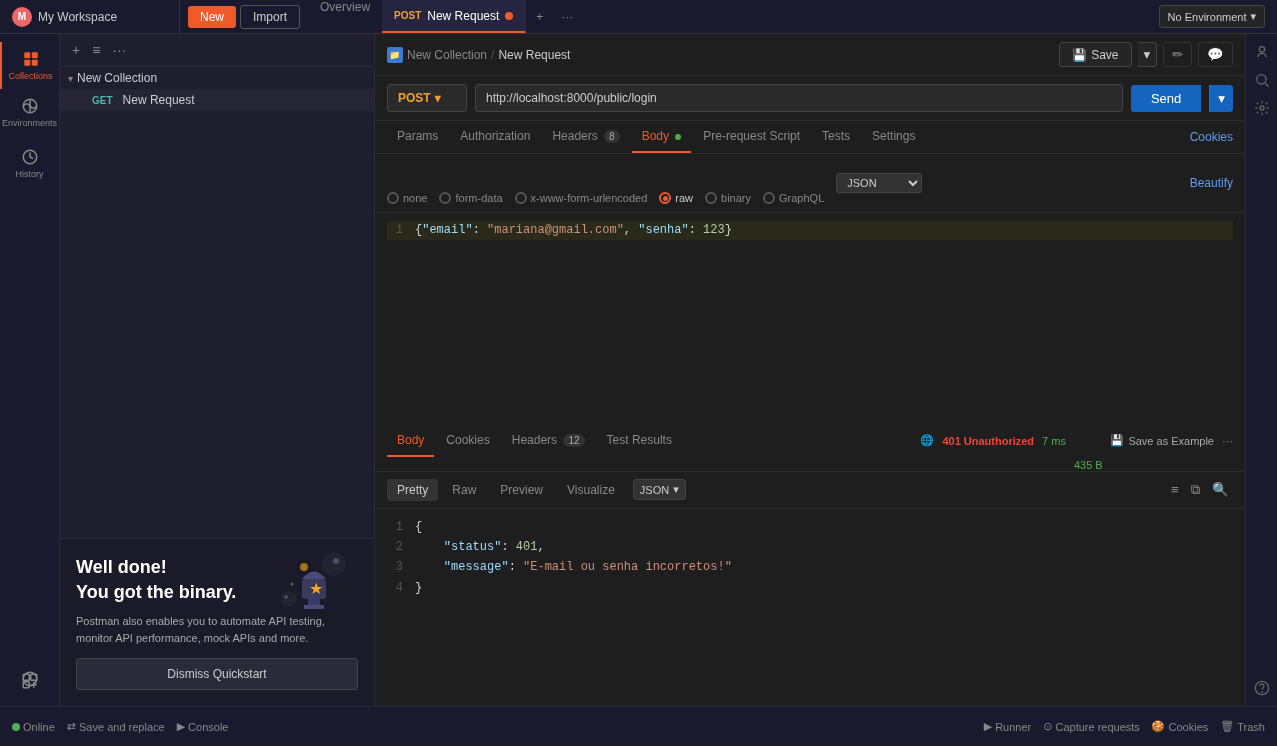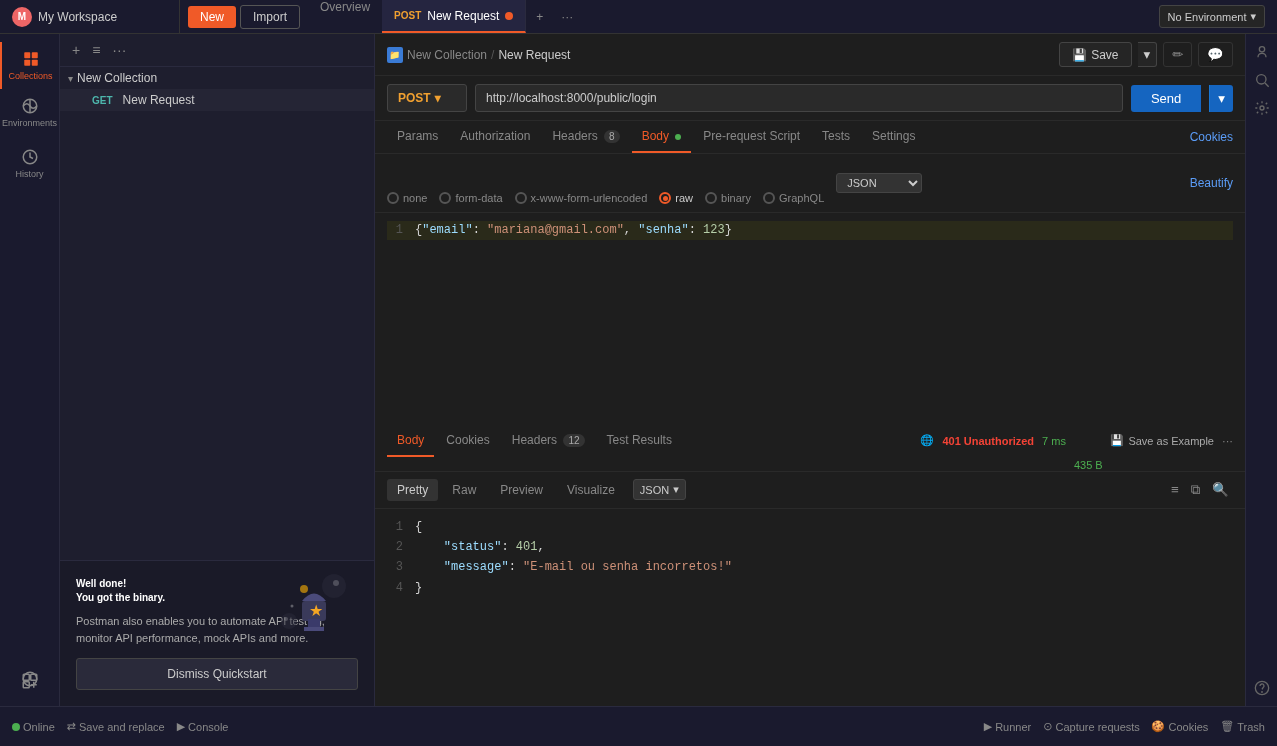--- a/index.html
+++ b/index.html
@@ -40,21 +40,21 @@
     .collection-item { padding: 4px 8px; display: flex; align-items: center; gap: 4px; cursor: pointer; }
     .collection-arrow { color: #888; font-size: 10px; }
     .collection-name { font-size: 12px; color: #ccc; }
     .collection-request { padding: 4px 8px 4px 28px; display: flex; align-items: center; gap: 6px; cursor: pointer; background: #252535; }
     .method-tag { font-size: 10px; font-weight: bold; padding: 1px 4px; border-radius: 2px; }
     .method-get { color: #4db6ac; }
     .request-name { font-size: 12px; color: #ccc; }
 
     
     .quickstart-panel { background: #1a1a28; border-top: 1px solid #2a2a3e; padding: 16px; position: relative; }
-    .quickstart-title { font-size: 10px; font-weight: bold; color: #fff; line-height: 1.4; margin-bottom: 8px; }
+    .quickstart-title { font-size: 18px; font-weight: bold; color: #fff; line-height: 1.4; margin-bottom: 8px; }
     .quickstart-text { font-size: 11px; color: #aaa; line-height: 1.5; margin-bottom: 12px; }
     .quickstart-illustration { position: absolute; right: 20px; top: 10px; width: 80px; height: 70px; }
     .dismiss-btn { width: 100%; padding: 8px; background: #2a2a3a; border: 1px solid #444; color: #ccc; border-radius: 3px; cursor: pointer; font-size: 12px; }
 
     
     .request-area { flex: 1; display: flex; flex-direction: column; overflow: hidden; background: #1e1e1e; }
 
     
     .request-breadcrumb { display: flex; align-items: center; padding: 8px 12px; border-bottom: 1px solid #2a2a2a; gap: 4px; }
     .breadcrumb-icon { width: 16px; height: 16px; background: #3a7bd5; border-radius: 2px; display: flex; align-items: center; justify-content: center; font-size: 9px; color: white; }

